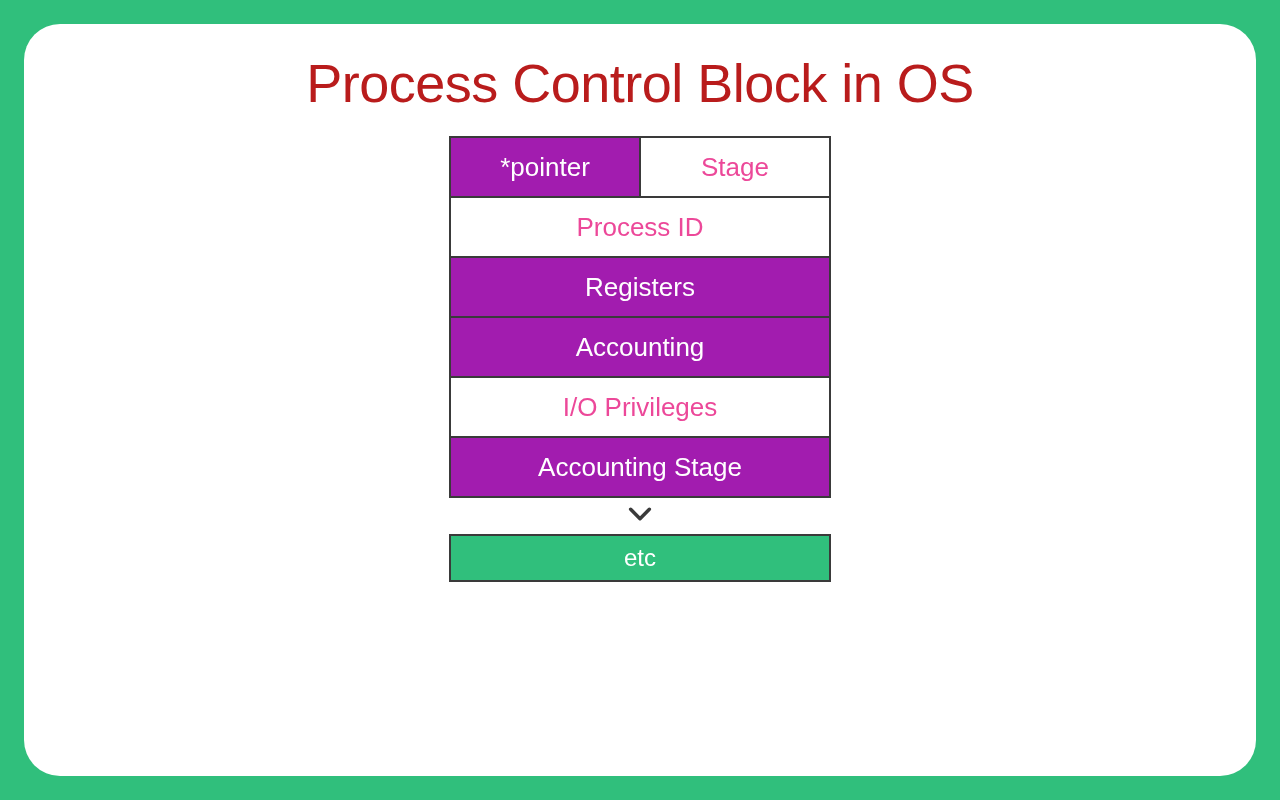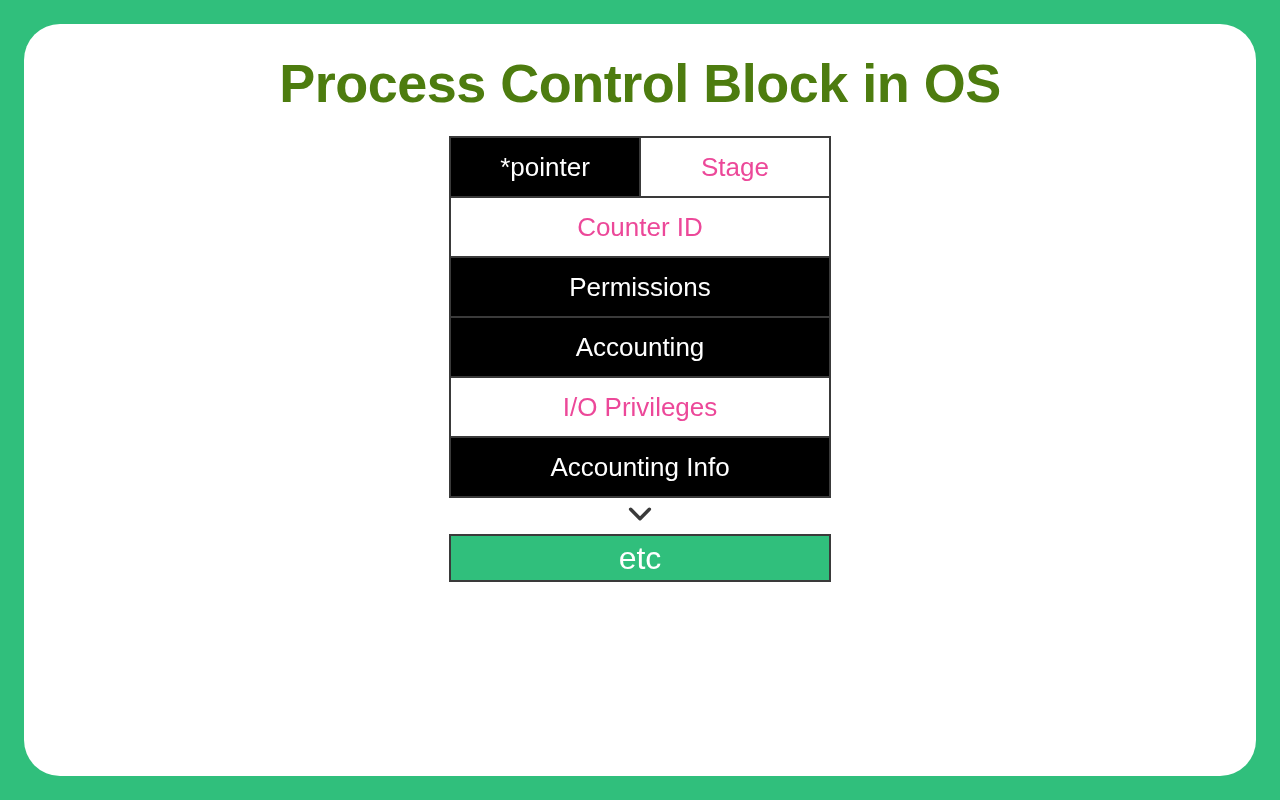--- a/index.html
+++ b/index.html
@@ -16,22 +16,22 @@
     width: 1232px;
     height: 752px;
     border-radius: 36px;
     padding-top: 28px;
     display: flex;
     flex-direction: column;
     align-items: center;
   }
   .title {
     font-size: 54px;
-    font-weight: 700;
-    color: #4d7c0f;
+    font-weight: 400;
+    color: #b91c1c;
     letter-spacing: -0.5px;
     margin-bottom: 22px;
   }
   .stack {
     display: flex;
     flex-direction: column;
     align-items: center;
   }
   .row-split {
     display: flex;
@@ -46,58 +46,58 @@
     font-size: 26px;
     width: 382px;
     height: 62px;
     margin-top: -2px;
   }
   .row-split .cell {
     flex: 1;
     margin-top: 0;
   }
   .row-split .cell + .cell { margin-left: -2px; }
-  .green { background: #000000; color: #ffffff; }
+  .green { background: #a21caf; color: #ffffff; }
   .white { background: #ffffff; color: #ec4899; }
   .chev {
     width: 28px;
     height: 28px;
     color: #3a3a3a;
     margin: 2px 0 6px 0;
   }
   .etc {
     border: 2px solid #3a3a3a;
     background: #30bf7c;
     color: #ffffff;
     width: 382px;
     height: 48px;
     display: flex;
     align-items: center;
     justify-content: center;
-    font-size: 32px;
+    font-size: 24px;
   }
 </style>
 </head>
 <body>
 
 <div class="card">
   <h1 class="title">Process Control Block in OS</h1>
 
   <div class="stack">
 
     <div class="row-split">
       <div class="cell green">*pointer</div>
       <div class="cell white">Stage</div>
     </div>
 
-    <div class="cell white">Counter ID</div>
-    <div class="cell green">Permissions</div>
+    <div class="cell white">Process ID</div>
+    <div class="cell green">Registers</div>
     <div class="cell green">Accounting</div>
     <div class="cell white">I/O Privileges</div>
-    <div class="cell green">Accounting Info</div>
+    <div class="cell green">Accounting Stage</div>
 
     <svg class="chev" viewBox="0 0 24 24" fill="none" stroke="currentColor" stroke-width="3" stroke-linecap="round" stroke-linejoin="round">
       <polyline points="4 8 12 16 20 8"></polyline>
     </svg>
 
     <div class="etc">etc</div>
 
   </div>
 </div>
 

